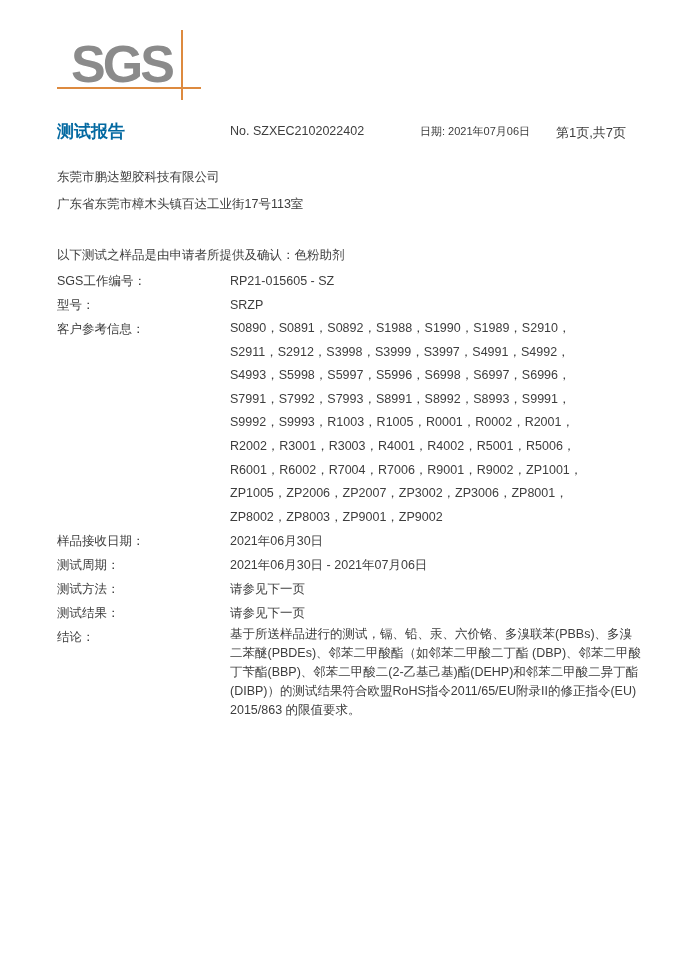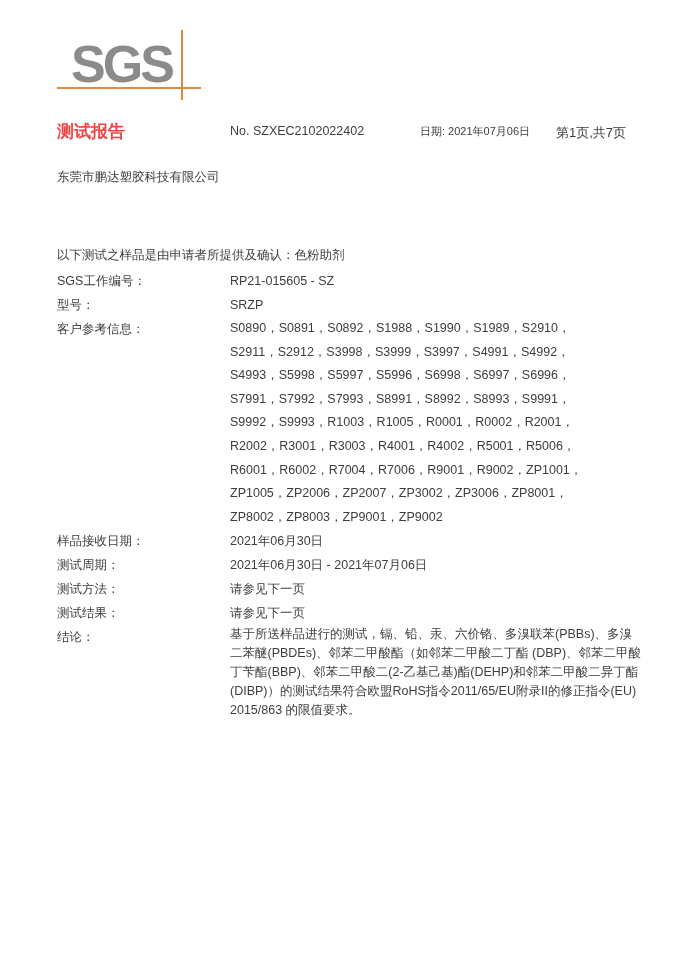--- a/index.html
+++ b/index.html
@@ -7,21 +7,21 @@
   body { font-family:"Liberation Sans","DejaVu Sans",sans-serif; color:#3d3d3d; }
   .page { position:relative; width:677px; height:779px; background:#ffffff; overflow:hidden; }
 
   
   .logo-text { position:absolute; left:71px; top:40px; font-size:52px; font-weight:bold;
                color:#8b8b8b; letter-spacing:-3px; line-height:48px; }
   .logo-hline { position:absolute; left:57px; top:87px; width:144px; height:2px; background:#dd8a3f; }
   .logo-vline { position:absolute; left:181px; top:30px; width:2px; height:70px; background:#dd8a3f; }
 
   .title-row { position:absolute; left:0; top:120px; width:677px; height:22px; }
-  .doc-title { position:absolute; left:57px; top:0; font-size:17px; font-weight:bold; color:#ef4444; }
+  .doc-title { position:absolute; left:57px; top:0; font-size:17px; font-weight:bold; color:#0369a1; }
   .report-no { position:absolute; left:230px; top:4px; font-size:12.5px; }
   .report-date { position:absolute; left:420px; top:4px; font-size:11px; }
   .page-info { position:absolute; left:556px; top:4px; font-size:13px; }
 
   .company-block { position:absolute; left:57px; top:164px; font-size:12.5px; line-height:27px; }
 
   .intro-line { position:absolute; left:57px; top:247px; font-size:12.5px; }
 
   
   .fields { position:absolute; left:57px; top:269px; width:600px; font-size:12.5px; }
@@ -60,20 +60,21 @@
 
   <div class="title-row">
     <div class="doc-title">测试报告</div>
     <div class="report-no">No. SZXEC2102022402</div>
     <div class="report-date">日期: 2021年07月06日</div>
     <div class="page-info">第1页,共7页</div>
   </div>
 
   <div class="company-block">
     <div>东莞市鹏达塑胶科技有限公司</div>
+    <div>广东省东莞市樟木头镇百达工业街17号113室</div>
   </div>
 
   <div class="intro-line">以下测试之样品是由申请者所提供及确认：色粉助剂</div>
 
   <div class="fields">
     <div class="frow">
       <div class="flabel">SGS工作编号：</div>
       <div class="fvalue">RP21-015605 - SZ</div>
     </div>
     <div class="frow">

